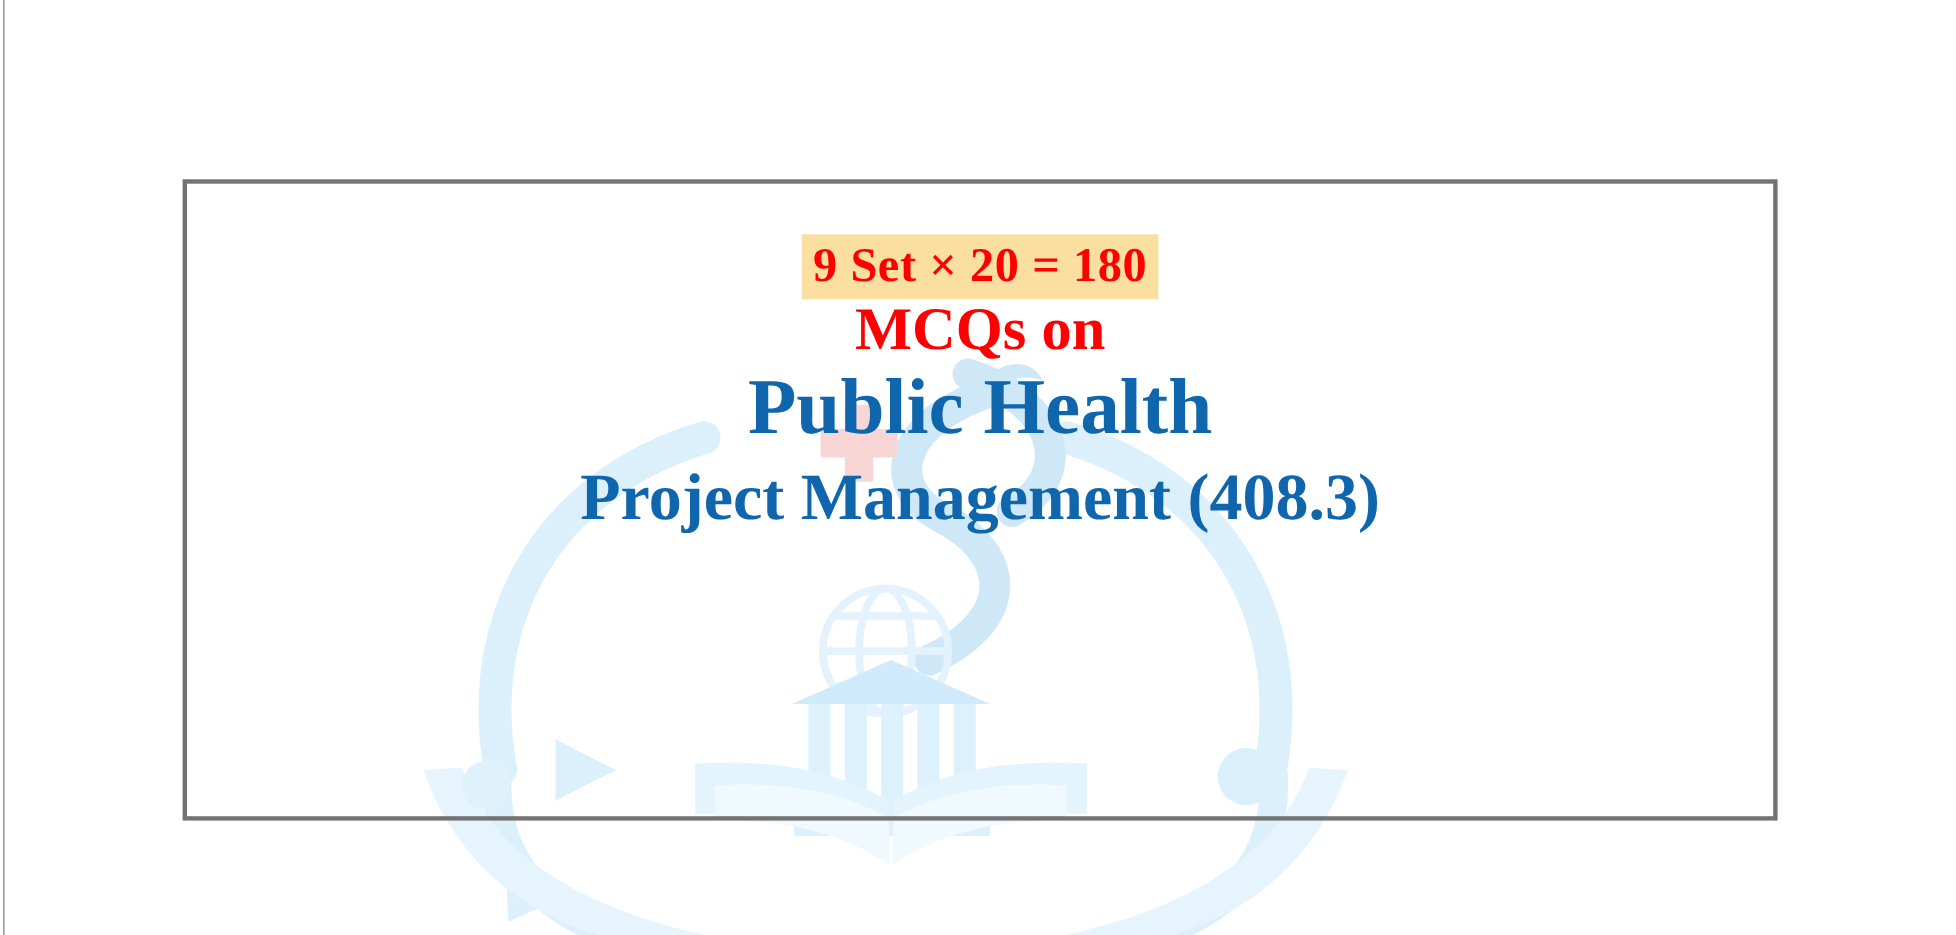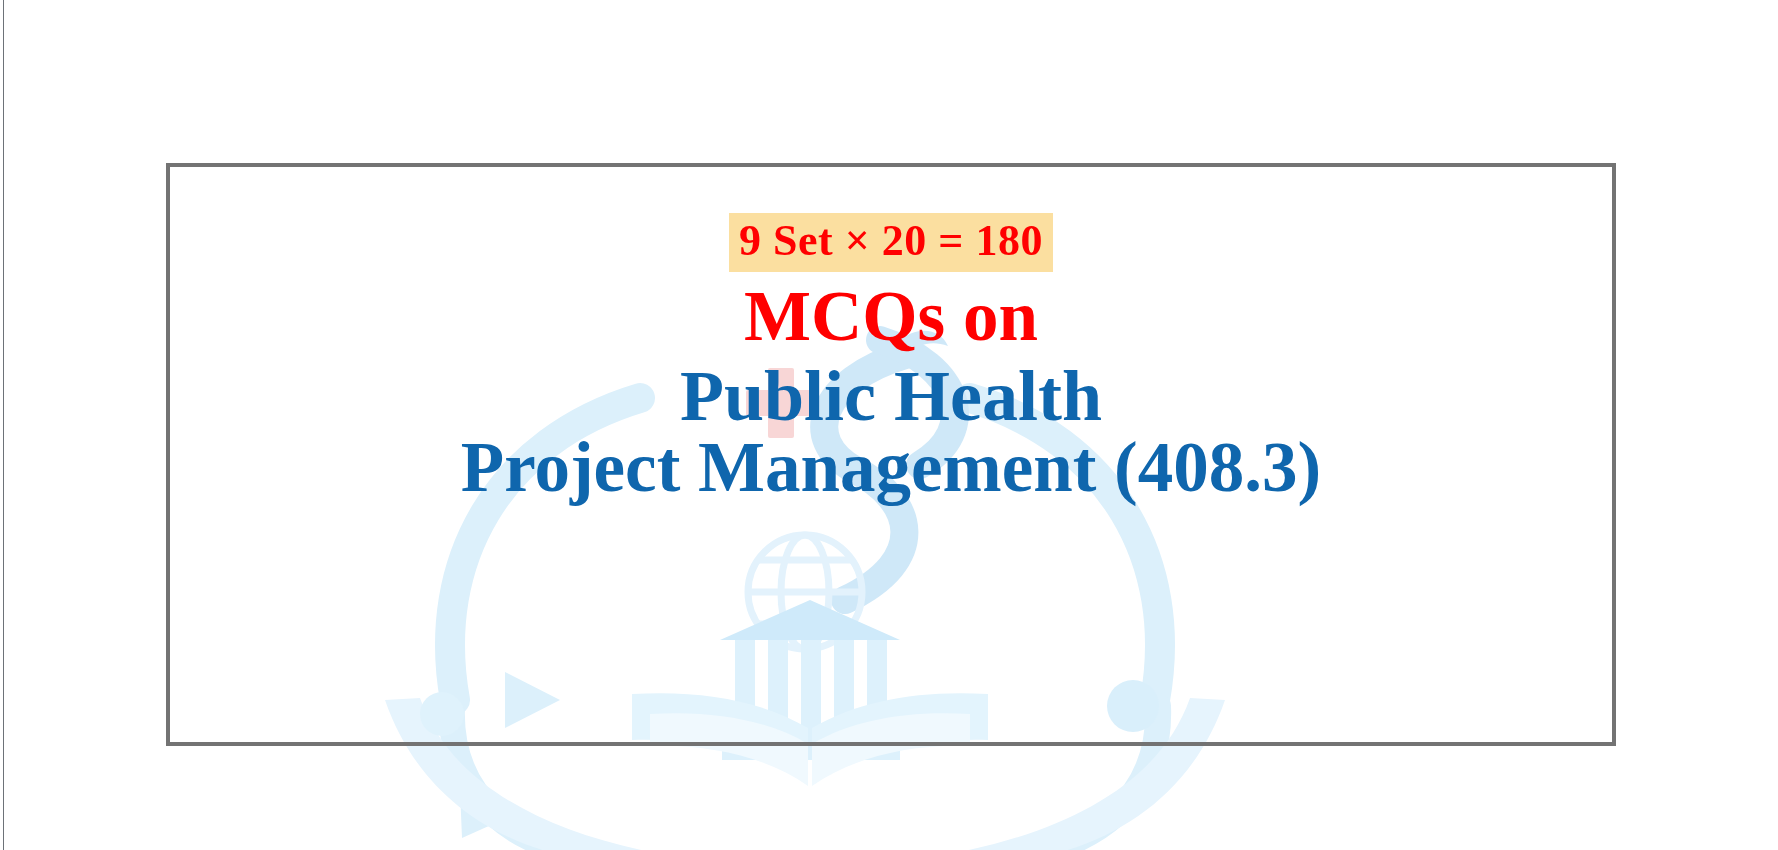--- a/index.html
+++ b/index.html
@@ -74,35 +74,36 @@
     color: #ff0000;
     font-weight: bold;
     font-size: 44px;
     padding: 3px 10px 7px 10px;
     letter-spacing: 0.5px;
   }
 
   #line-mcqs {
     color: #ff0000;
     font-weight: bold;
-    font-size: 71px;
-    margin-top: 12px;
+    font-size: 55px;
+    margin-top: 2px;
   }
 
   #line-ph {
     color: #0f66ad;
     font-weight: bold;
     font-size: 72px;
     margin-top: 8px;
   }
 
   #line-pm {
     color: #0f66ad;
     font-weight: bold;
-    font-size: 71px;
+    font-size: 60px;
+    margin-top: 16px;
   }
 
   #line-bph {
     color: #ff0000;
     font-weight: bold;
     font-size: 74px;
     margin-top: 16px;
   }
   #line-bph .sup {
     font-size: 0.52em;

